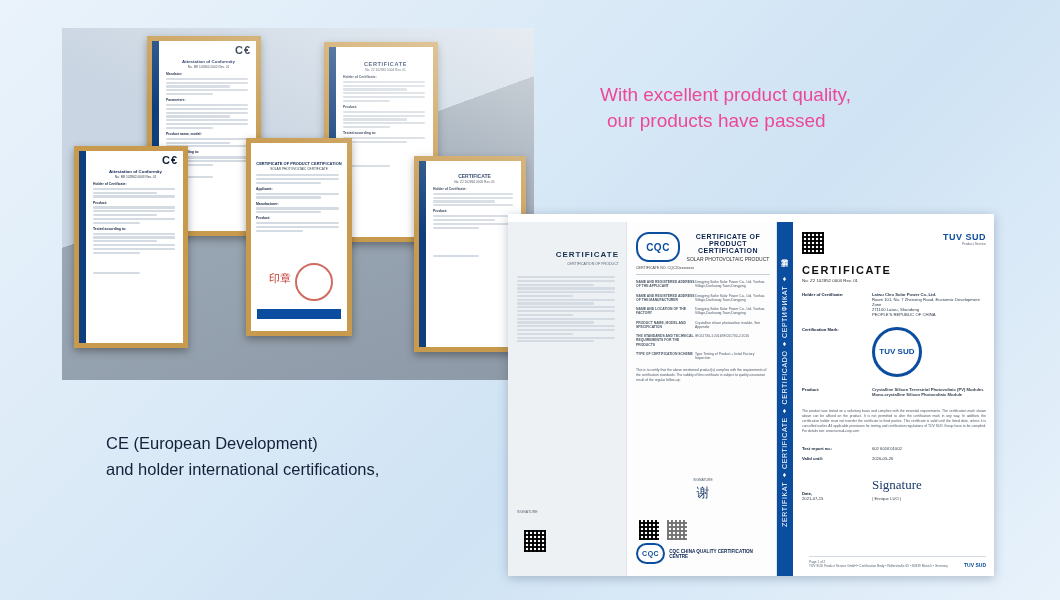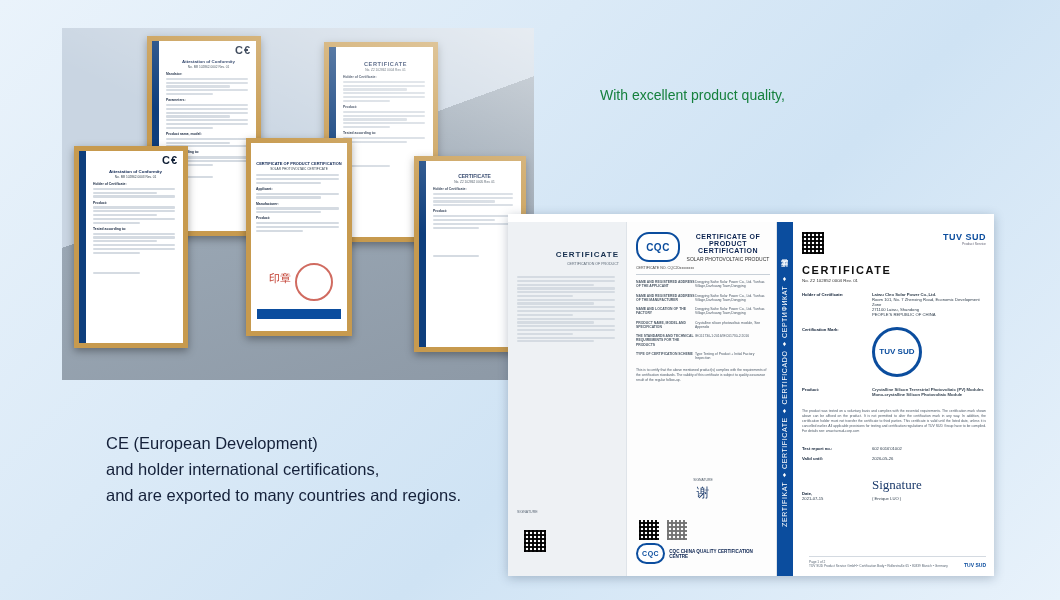--- a/index.html
+++ b/index.html
@@ -83,21 +83,21 @@
     width:40px;height:26px;border:2px solid #0b4d9e;border-radius:13px;color:#0b4d9e;
     font-size:10px;font-weight:bold;display:flex;align-items:center;justify-content:center;
     letter-spacing:.5px;background:#fff;
   }
   .sig{font-family:"Liberation Serif",serif;color:#1b3a6b;font-size:13px;}
   .red-seal{color:#c0392b;font-size:15px;font-family:"Liberation Serif",serif;}
 
   
   .text-top{
     position:absolute;left:600px;top:82px;width:450px;
-    color:#15803d;font-size:14px;line-height:26px;
+    color:#ec4899;font-size:19px;line-height:26px;
     font-family:"Liberation Sans", sans-serif;
   }
   .text-top div:nth-child(2){padding-left:7px;}
   .text-top div:nth-child(3){padding-left:14px;}
   .text-bottom{
     position:absolute;left:106px;top:430px;width:470px;
     color:#15213a;font-size:16.5px;line-height:26px;
   }
   .text-bottom div:nth-child(4){padding-left:6px;}
 
@@ -449,21 +449,21 @@
           </div>
           <div style="font-size:5px;font-weight:bold;color:#0b4d9e">TUV SUD</div>
         </div>
       </div>
     </div>
 
   </div>
 
   <div class="text-top">
     <div>With excellent product quality,</div>
+    <div>our products have passed</div>
   </div>
 
   <div class="text-bottom">
     <div>CE (European Development)</div>
     <div>and holder international certifications,</div>
-    <div> and are exported to many countries and regions.</div>
   </div>
 
 </div>
 
 </body></html>

